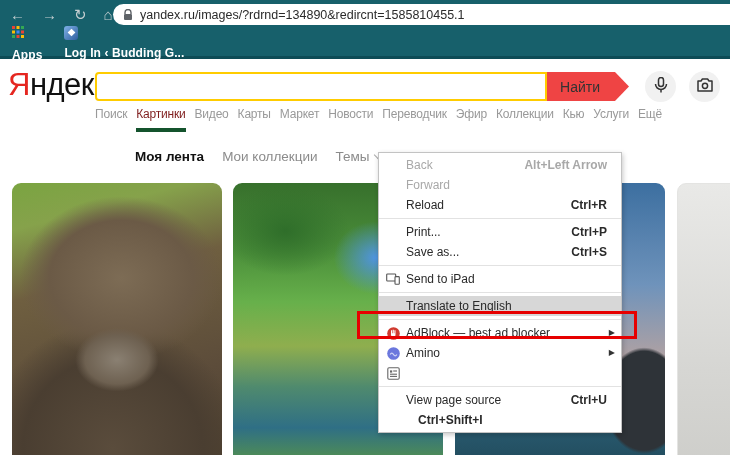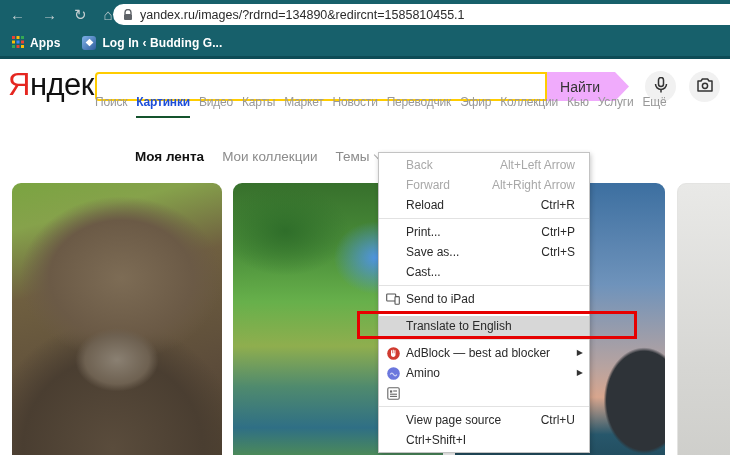--- a/index.html
+++ b/index.html
@@ -11,47 +11,47 @@
   .chrome-top { position:absolute; top:0; left:0; width:730px; height:59px; background:#17606b; }
   .toolbar { position:relative; height:29px; display:flex; align-items:center; }
   .nav-ico { color:#c3ced0; font-size:15px; line-height:1; margin-left:17px; cursor:pointer; }
   .nav-ico:first-child { margin-left:10px; }
   .url-pill { position:absolute; left:113px; top:4px; width:640px; height:21px; background:#fff;
     border-radius:11px; display:flex; align-items:center; padding-left:10px; }
   .lock { display:inline-flex; margin-right:7px; }
   .url-text { font-size:12.5px; color:#2b2b2b; white-space:nowrap; }
   .bookmarks { position:relative; height:30px; display:flex; align-items:center;
     border-bottom:3px solid #0e4c56; }
-  .bm-item { display:flex; align-items:center; gap:6px; margin-left:12px; cursor:pointer; }
+  .bm-item { display:flex; gap:6px; margin-left:12px; cursor:pointer;flex-direction:column; }
   .bm-label { color:#fff; font-size:12px; font-weight:700; letter-spacing:0.1px; }
   .favicon-gem { width:14px; height:14px; border-radius:3px;
     background:linear-gradient(135deg,#7fb2e8,#2f5e9e); position:relative; }
   .favicon-gem::after { content:""; position:absolute; left:3.5px; top:3.5px; width:7px; height:7px;
     background:#fff; transform:rotate(45deg) scale(.78); }
 
   
   .page { position:absolute; top:59px; left:0; width:730px; height:396px; background:#fff; }
   .logo { position:absolute; left:8px; top:8px; font-size:31px; letter-spacing:-0.5px; cursor:pointer; }
   .logo .ya { color:#e52620; }
   .logo .rest { color:#111; }
   .search-input { position:absolute; left:95px; top:13px; width:452px; height:29px;
     border:2px solid #ffcc00; border-radius:4px 0 0 4px; background:#fff; outline:none;
     font-size:15px; padding:0 8px; font-family:"Liberation Sans",sans-serif; }
-  .search-btn { position:absolute; left:547px; top:13px; width:82px; height:29px; background:#f0abfc;
+  .search-btn { position:absolute; left:547px; top:13px; width:82px; height:29px; background:#ef4444;
     border:none; cursor:pointer; font-size:14px; color:#333; font-family:"Liberation Sans",sans-serif;
     clip-path:polygon(0 0, calc(100% - 14px) 0, 100% 50%, calc(100% - 14px) 100%, 0 100%);
     padding-right:16px; }
   .round-ico { position:absolute; top:12px; width:31px; height:31px; border-radius:50%;
     background:#f1f1f1; display:flex; align-items:center; justify-content:center; cursor:pointer; }
   .mic { left:645px; } .cam { left:689px; }
 
-  .tabs { position:absolute; left:95px; top:36px; width:630px; display:flex; gap:9px;
+  .tabs { position:absolute; left:95px; top:48px; width:630px; display:flex; gap:9px;
     font-size:12px; color:#999; white-space:nowrap; letter-spacing:-0.2px; }
   .tab { cursor:pointer; padding-bottom:7px; }
-  .tab.active { color:#1d4ed8; font-weight:700; border-bottom:2px solid #14532d; }
+  .tab.active { color:#7f1d1d; font-weight:400; border-bottom:4px solid #14532d; }
 
   .subnav { position:absolute; left:95px; top:90px; display:flex; gap:18px; font-size:13.5px;
     color:#8b8b8b; align-items:center; }
   .subitem { cursor:pointer; display:flex; align-items:center; gap:5px; }
   .subitem.active { color:#111; font-weight:700;padding-left:40px; }
   .chev { width:6px; height:6px; border-right:1.5px solid #a9a9a9; border-bottom:1.5px solid #a9a9a9;
     transform:rotate(45deg); margin-top:-3px; }
 
   
   .card { position:absolute; top:124px; width:210px; height:340px; border-radius:9px; overflow:hidden;
@@ -65,27 +65,27 @@
     radial-gradient(ellipse 60px 52px at 68% 22%, #4f94e0 0%, rgba(0,0,0,0) 70%),
     radial-gradient(ellipse 85px 60px at 25% 14%, #2f6e2a 0%, rgba(0,0,0,0) 75%),
     linear-gradient(180deg, #37702c 0%, #4b8f3a 20%, #67b04b 35%, #8fae4e 48%, #4f8a6e 60%, #2f6f85 72%, #5d9a3f 85%, #b9c93b 100%); }
   .card-cliff { left:455px; background:
     radial-gradient(ellipse 72px 95px at 90% 64%, #2e3338 0%, #2e3338 52%, rgba(0,0,0,0) 56%),
     linear-gradient(180deg, #3c6fa0 0%, #6f93bb 30%, #b7a3a0 54%, #d8a68e 63%, #27576b 74%, #16323f 100%); }
   .card-snow { left:677px; background:linear-gradient(180deg,#e9e9e7 0%,#d6d6d3 55%,#c9c9c5 100%);
     border:1px solid #e4e4e2; }
 
   
-  .menu { position:absolute; left:378px; top:93px; width:212px; background:#fff;
+  .menu { position:absolute; left:378px; top:93px; width:244px; background:#fff;
     border:1px solid #c3c3c3; box-shadow:1px 2px 5px rgba(0,0,0,.22); padding:2px 0; z-index:20;
     font-size:12px; color:#2a2a2a; }
   .mi { position:relative; height:20px; line-height:20px; display:flex; align-items:center;
     padding:0 14px 0 27px; cursor:pointer; white-space:nowrap; }
   .mi .lbl { flex:1; }
-  .mi .sc { color:inherit; }
+  .mi .sc { margin-left:12px; color:inherit;font-weight:bold; }
   .mi.disabled { color:#a8a8a8; cursor:default; }
   .mi.hl { background:#d7d7d7; }
   .mi .mico { position:absolute; left:7px; top:3px; width:14px; height:14px; display:flex;
     align-items:center; justify-content:center; }
   .mi .sub { position:absolute; right:6px; font-size:8px; color:#333; }
   .msep { height:1px; background:#e2e2e2; margin:3px 0; }
 
   .annotation { position:absolute; left:357px; top:252px; width:280px; height:28px;
     border:3px solid #e60000; z-index:30; pointer-events:none; }
 </style>
@@ -196,37 +196,33 @@
     <div class="card card-cliff"></div>
     <div class="card card-snow"></div>
 
     <div class="menu" id="menu">
         <div class="mi disabled">
           <span class="lbl">Back</span>
           <span class="sc">Alt+Left Arrow</span>
         </div>
         <div class="mi disabled">
           <span class="lbl">Forward</span>
-          <span class="sc">Alt+Right Arrow</span>
         </div>
         <div class="mi">
           <span class="lbl">Reload</span>
           <span class="sc">Ctrl+R</span>
         </div>
         <div class="msep"></div>
         <div class="mi">
           <span class="lbl">Print...</span>
           <span class="sc">Ctrl+P</span>
         </div>
         <div class="mi">
           <span class="lbl">Save as...</span>
           <span class="sc">Ctrl+S</span>
-        </div>
-        <div class="mi">
-          <span class="lbl">Cast...</span>
         </div>
         <div class="msep"></div>
         <div class="mi">
           <span class="mico">
             <svg width="14" height="12" viewBox="0 0 14 12">
               <rect x="0.7" y="1" width="9" height="7" rx="0.8" fill="none" stroke="#555" stroke-width="1.1"></rect>
               <rect x="9" y="3.6" width="4.3" height="7.6" rx="0.8" fill="#fff" stroke="#555" stroke-width="1.1"></rect>
             </svg>
           </span>
           <span class="lbl">Send to iPad</span>

